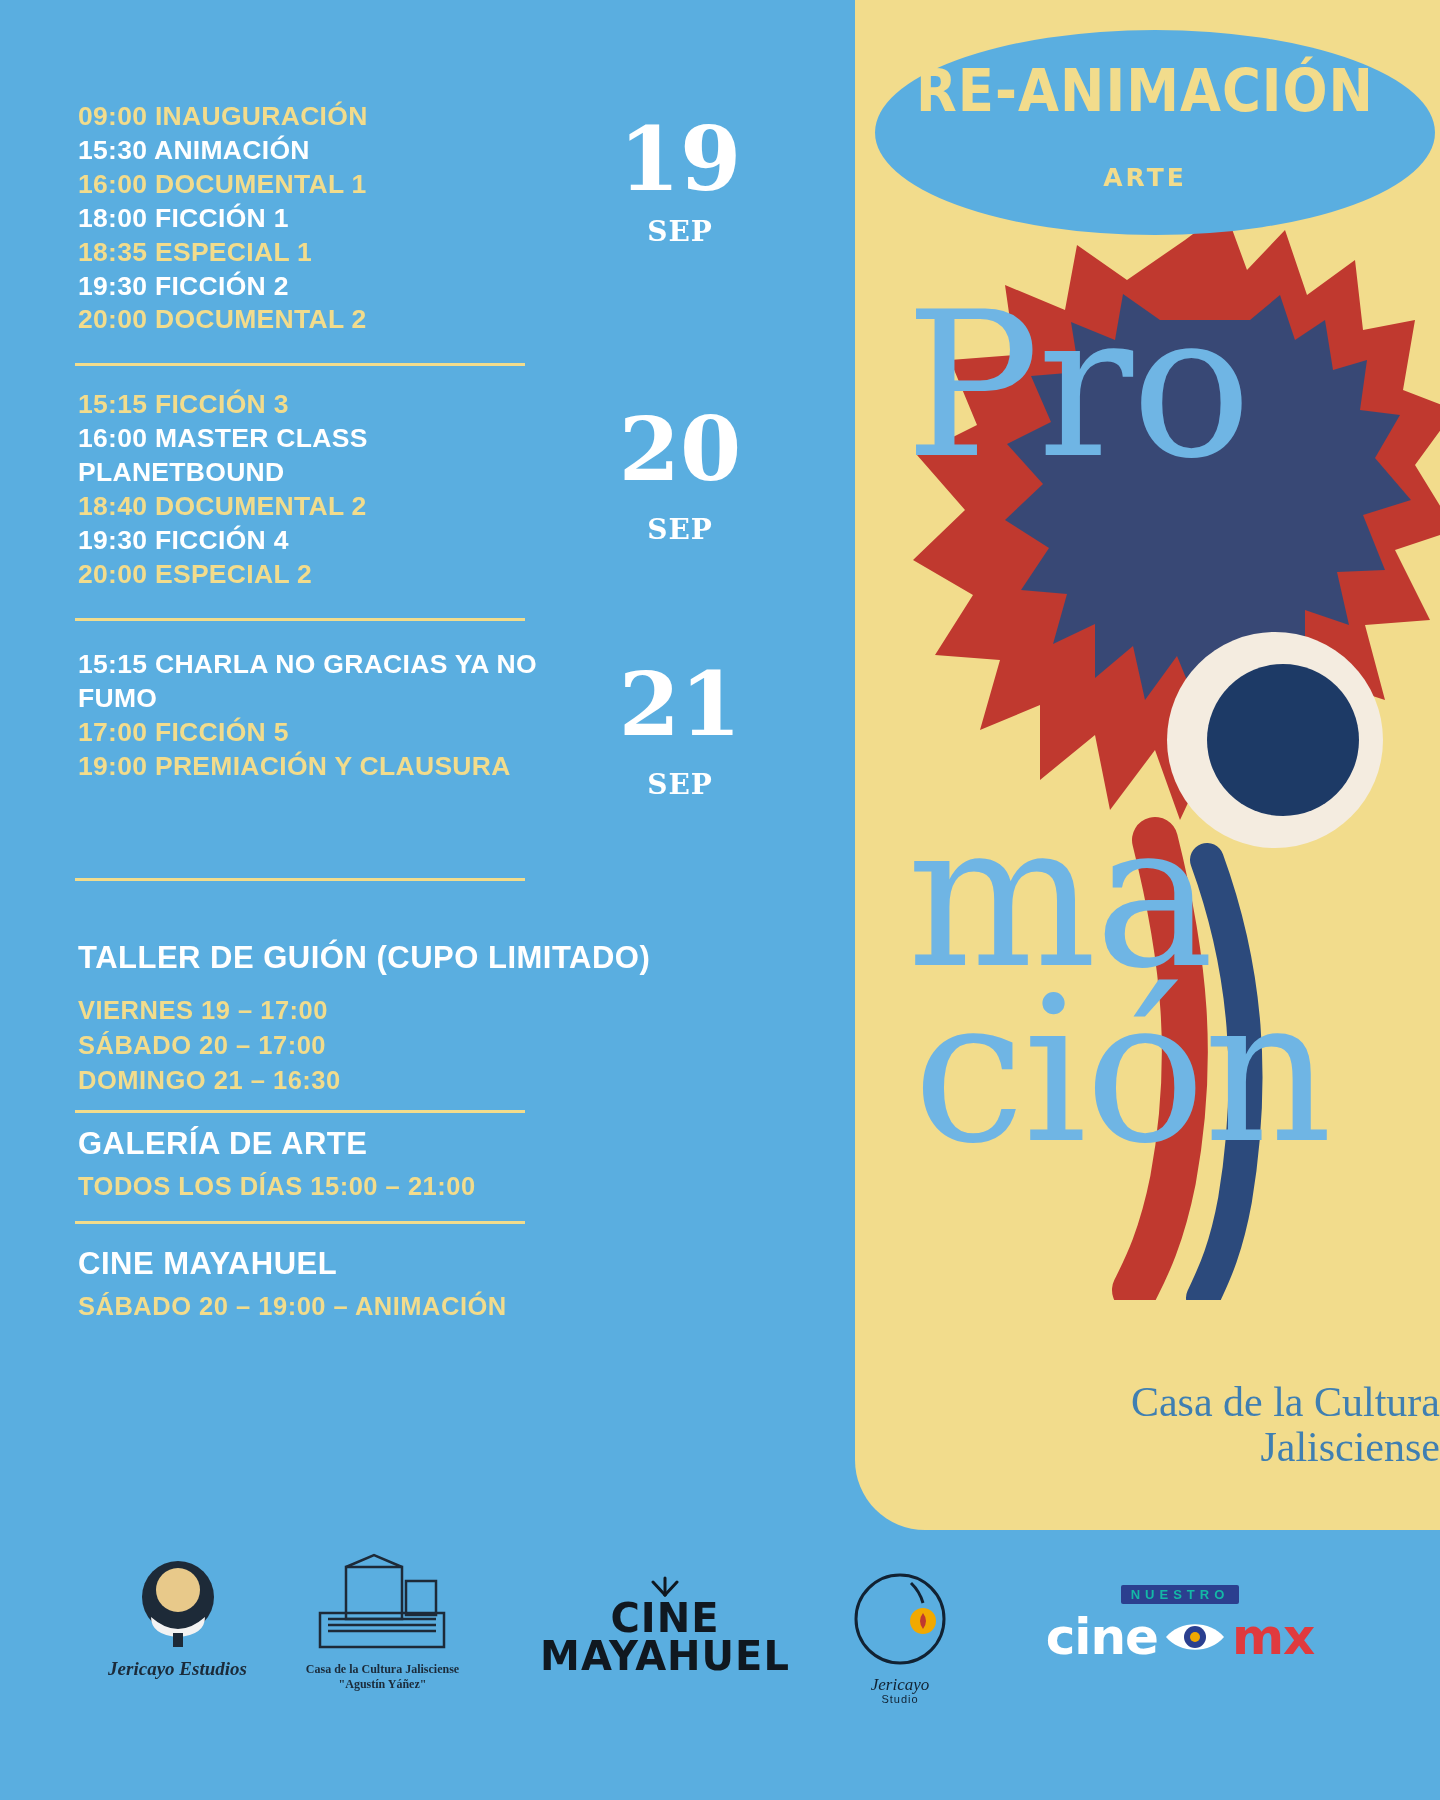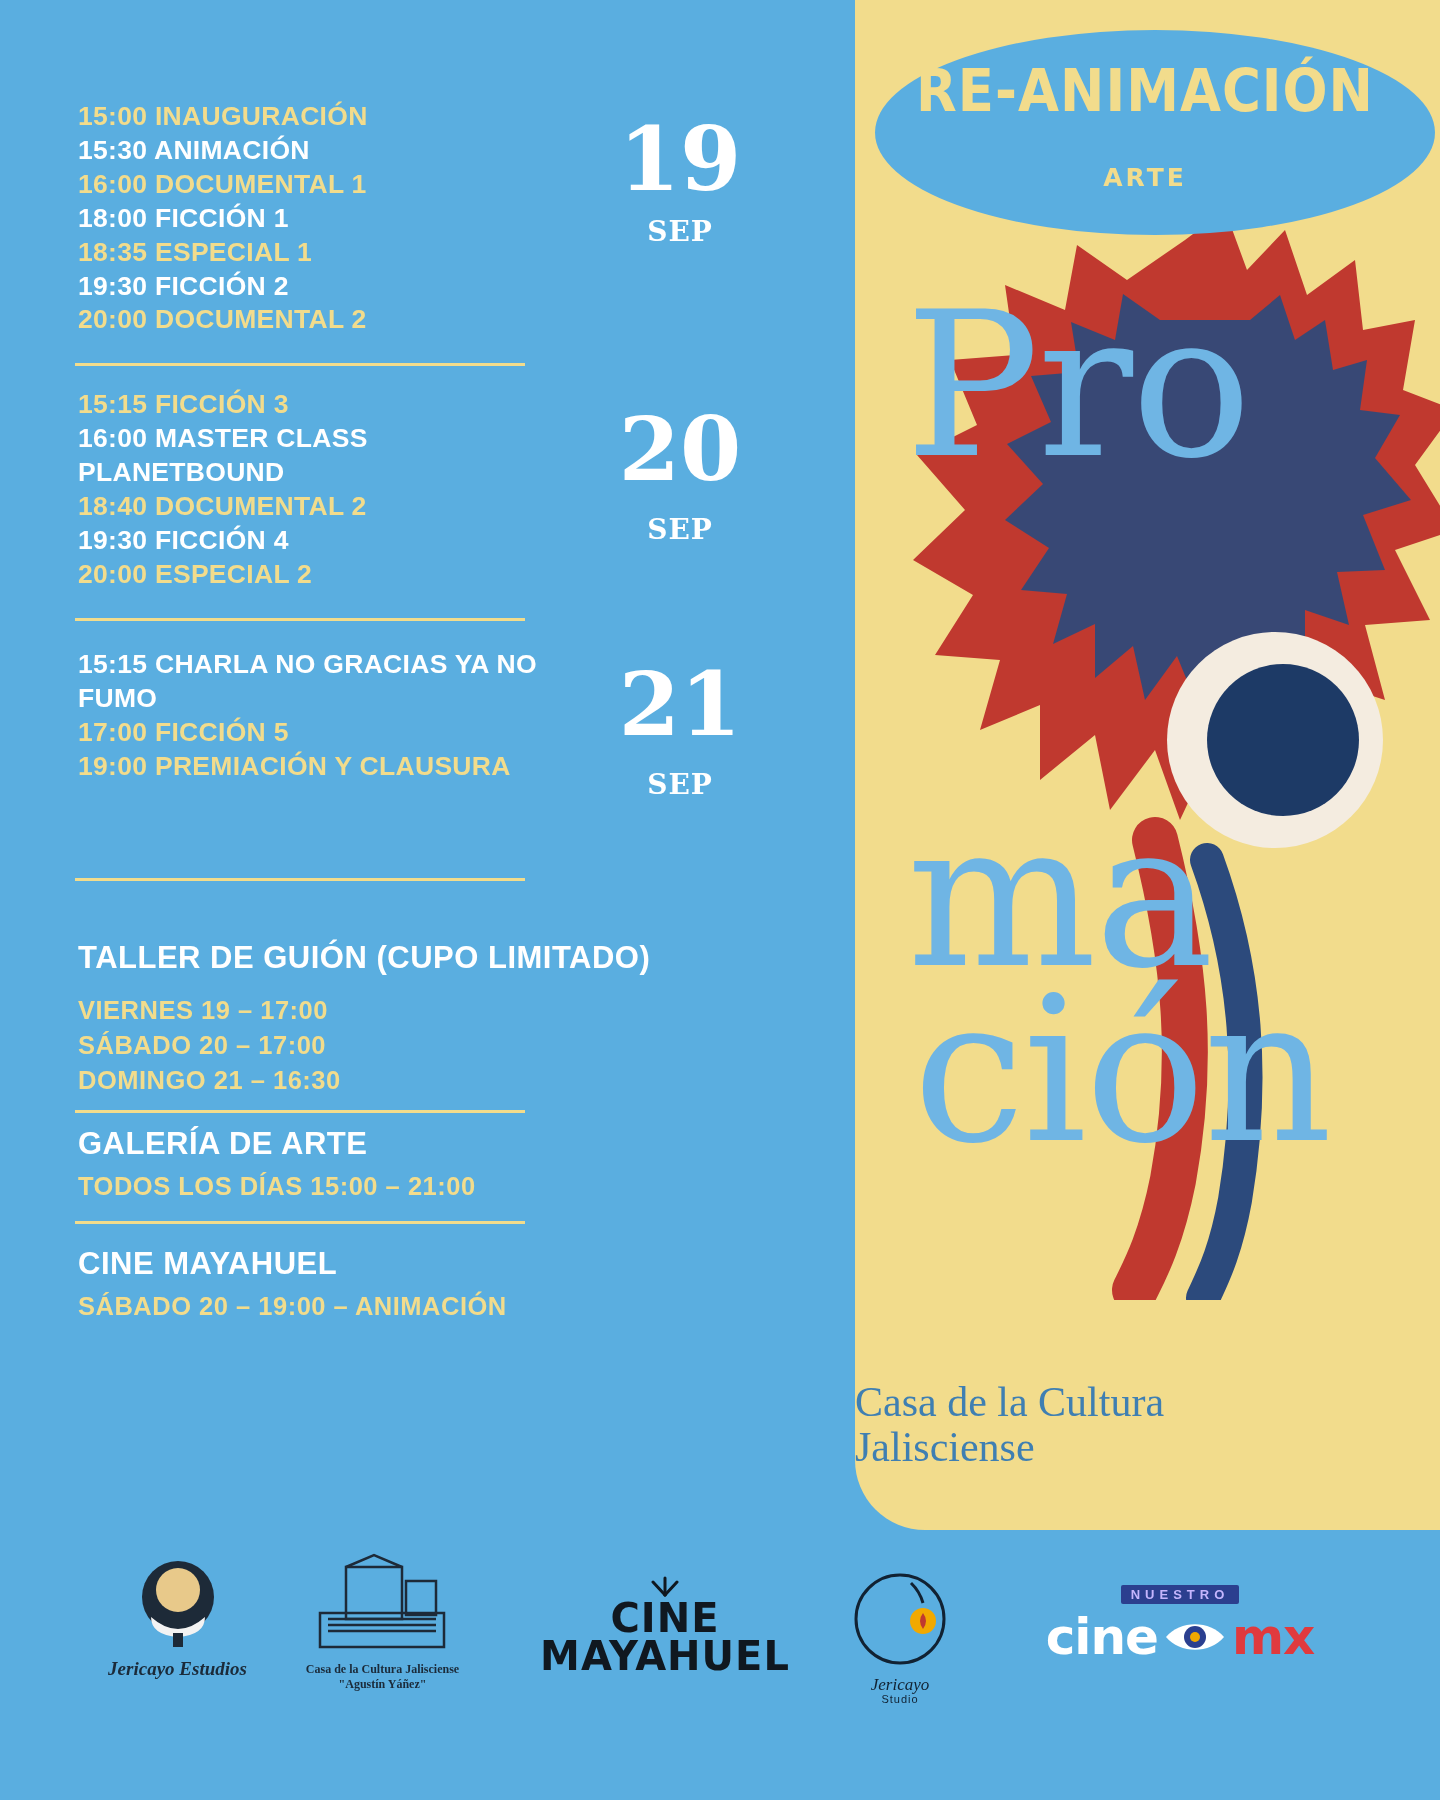--- a/index.html
+++ b/index.html
@@ -65,21 +65,21 @@
     line-height:0.86;
     letter-spacing:-2px;
   }
   .pw1{left:50px; top:300px;  font-size:200px;}
   .pw2{left:52px; top:470px;  font-size:200px;}
   .pw4{left:52px; top:810px;  font-size:200px;}
   .pw5{left:58px; top:985px;  font-size:200px;}
 
   .venue{
     position:absolute;left:0;top:1380px;width:585px;
-    text-align:left;
+    text-align:right;
     z-index:5;
     color:#3f7fb2;
     font-family:"Liberation Serif", serif;
     font-size:42px;
     line-height:1.06;
   }
 
   
   .sched{position:absolute;left:0;top:0;width:855px;height:1530px;}
   .day-num{
@@ -177,21 +177,21 @@
     font-family:"Liberation Sans", sans-serif;
     font-size:11px;
     letter-spacing:1px;
     color:#123;
   }
   .nuestro{
     font-family:"Liberation Sans", sans-serif;
     font-weight:bold;
     font-size:13px;
     letter-spacing:5px;
-    color:#c4b5fd;
+    color:#14b8a6;
     background:#2b3f8f;
     padding:2px 10px;
     display:inline-block;
     border-radius:2px;
   }
   .cinemx{
     font-family:"DejaVu Sans", sans-serif;
     font-weight:bold;
     font-size:50px;
     color:#ffffff;
@@ -240,21 +240,21 @@
     <div class="fest-ellipse"></div>
     <div class="fest-title">RE-ANIMACIÓN</div>
     <div class="fest-sub">ARTE</div>
   </div>
 
   <div class="sched">
 
     <div class="day-num" style="left:600px;top:120px;">19</div>
     <div class="day-mon" style="left:600px;top:215px;">SEP</div>
     <div class="ev-list" style="left:78px;top:100px;">
-      <div class="ev y">15:00 INAUGURACIÓN</div>
+      <div class="ev y">09:00 INAUGURACIÓN</div>
       <div class="ev w">15:30 ANIMACIÓN</div>
       <div class="ev y">16:00 DOCUMENTAL 1</div>
       <div class="ev w">18:00 FICCIÓN 1</div>
       <div class="ev y">18:35 ESPECIAL 1</div>
       <div class="ev w">19:30 FICCIÓN 2</div>
       <div class="ev y">20:00 DOCUMENTAL 2</div>
     </div>
     <hr class="sep" style="top:363px;">
 
     <div class="day-num" style="left:600px;top:410px;">20</div>

